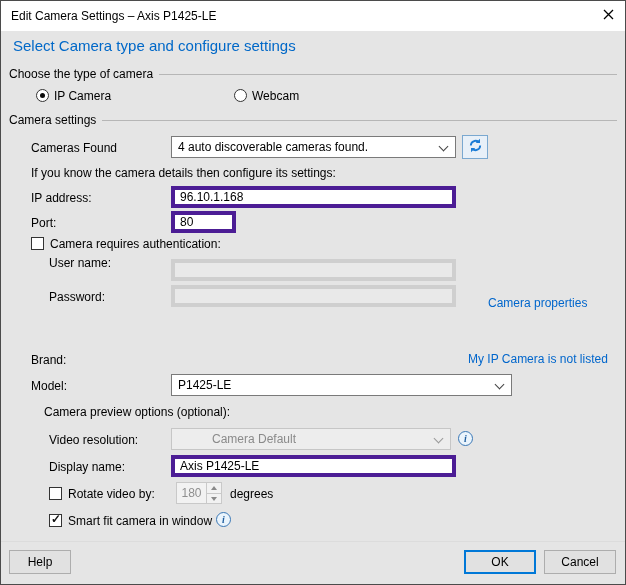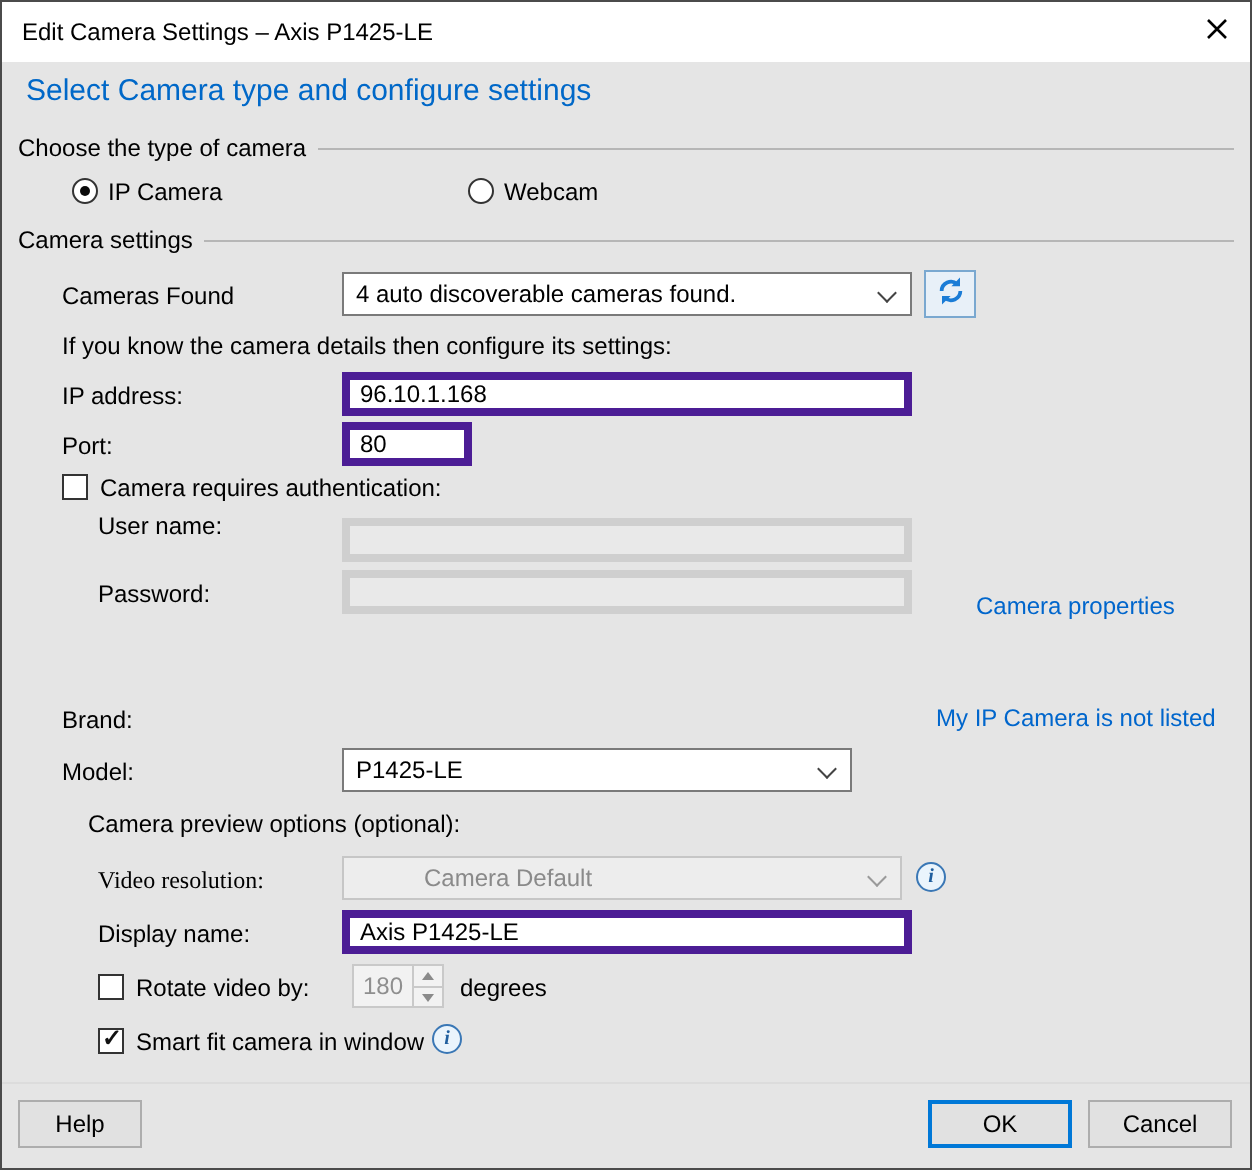--- a/index.html
+++ b/index.html
@@ -157,28 +157,28 @@
   <span class="lbl" style="left:48px; top:255px;">User name:</span>
   <input class="textbox disabled" style="left: 170px; top: 258px; width: 285px;" disabled="" value="">
 
   <span class="lbl" style="left:48px; top:289px;">Password:</span>
   <input class="textbox disabled" style="left: 170px; top: 284px; width: 285px;" disabled="" value="">
 
 
   <span class="lbl" style="left:30px; top:352px;">Brand:</span>
 
   <span class="lbl" style="left:30px; top:378px;">Model:</span>
-  <div class="combo" style="left:170px; top:373px; width:255px;">
+  <div class="combo" style="left:170px; top:373px; width:341px;">
     <span>P1425-LE</span>
     <span class="chev"></span>
   </div>
 
   <span class="lbl" style="left:30px; top:404px;margin-left:13px;">Camera preview options (optional):</span>
 
-  <span class="lbl" style="left:48px; top:432px;font-family:Liberation Serif, serif;">Video resolution:</span>
+  <span class="lbl" style="left:48px; top:432px;">Video resolution:</span>
   <div class="combo disabled" style="left:170px; top:427px; width:280px;">
     <span>Camera Default</span>
     <span class="chev"></span>
   </div>
   <span class="info" style="left:457px; top:430px;">i</span>
 
   <span class="lbl" style="left:48px; top:459px;">Display name:</span>
   <input class="textbox" style="left: 170px; top: 454px; width: 285px;" value="Axis P1425-LE">
 
   <div>

